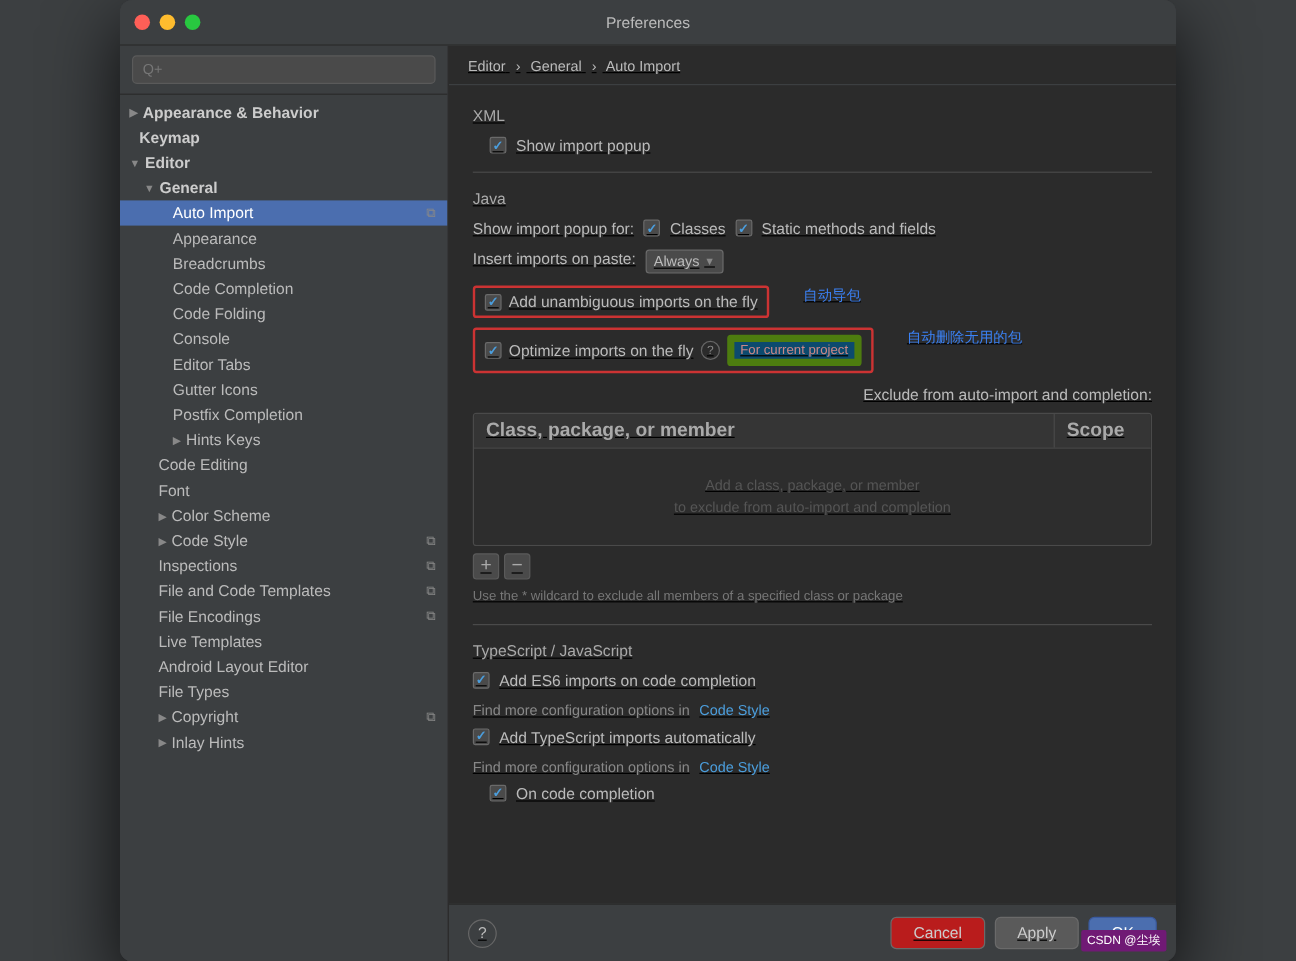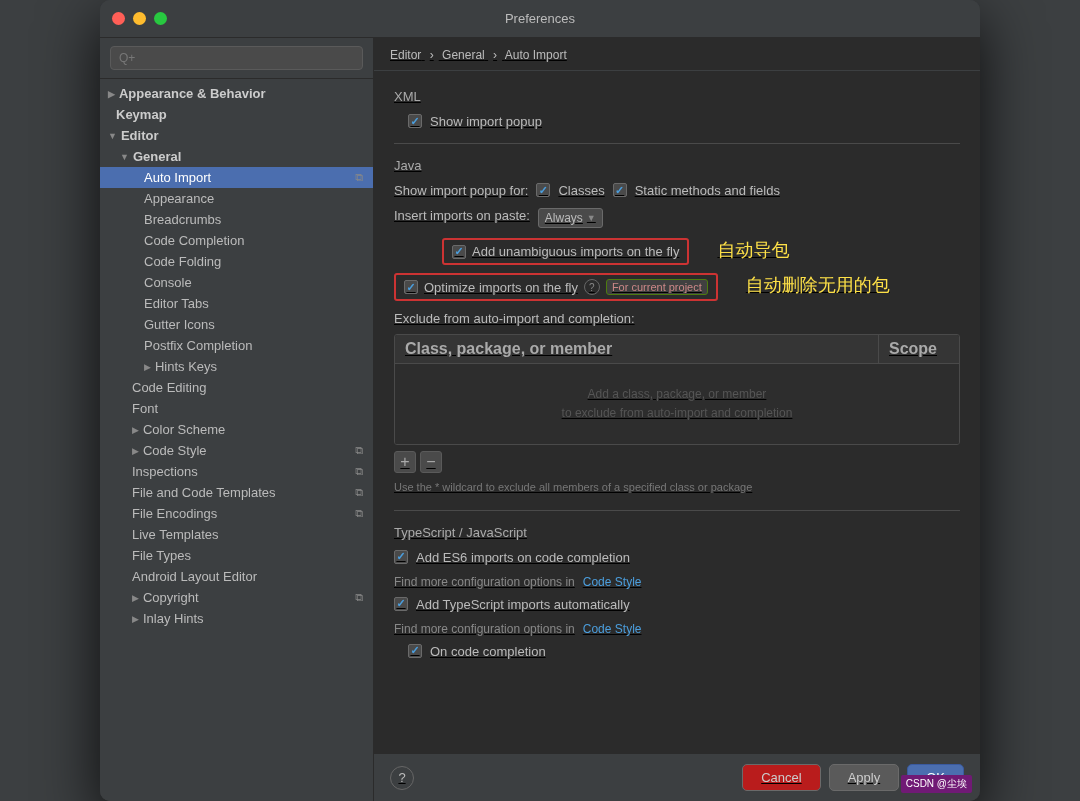--- a/index.html
+++ b/index.html
@@ -191,45 +191,45 @@
     .highlighted-box {
       border: 2px solid #cc3333;
       border-radius: 3px;
       padding: 4px 8px;
       display: inline-flex;
       align-items: center;
       gap: 6px;
       color: #bbb;
     }
     .annotation-red {
-      color: #fde047;
-      font-size: 18px;
+      color: #3b82f6;
+      font-size: 12px;
       margin-left: 20px;
     }
     .for-current {
-      background: #404040;
-      border: 1px solid #4d7c0f;
+      background: #0c4a6e;
+      border: 6px solid #4d7c0f;
       border-radius: 3px;
       color: #cc8888;
       font-size: 11px;
       padding: 1px 5px;
     }
     .help-icon {
       width: 16px; height: 16px;
       border: 1px solid #666;
       border-radius: 50%;
       display: inline-flex;
       align-items: center;
       justify-content: center;
       font-size: 10px;
       color: #888;
       cursor: pointer;
     }
     .exclude-section { margin-top: 6px; margin-bottom: 6px; }
-    .exclude-label { color: #bbb; font-size: 13px; margin-bottom: 8px; }
+    .exclude-label { color: #bbb; font-size: 13px; margin-bottom: 8px; text-align: right; }
     .exclude-table {
       border: 1px solid #4a4a4a;
       border-radius: 3px;
       overflow: hidden;
     }
     .exclude-header {
       display: flex;
       background: #353535;
       border-bottom: 1px solid #4a4a4a;
     }
@@ -440,25 +440,25 @@
         <div class="tree-item level-2">
           <span>File Encodings</span>
           <span class="tree-icon">⧉</span>
         </div>
 
         <div class="tree-item level-2">
           <span>Live Templates</span>
         </div>
 
         <div class="tree-item level-2">
+          <span>Android Layout Editor</span>
+        </div>
+
+        <div class="tree-item level-2">
           <span>File Types</span>
-        </div>
-
-        <div class="tree-item level-2">
-          <span>Android Layout Editor</span>
         </div>
 
         <div class="tree-item level-2">
           <span class="chevron">▶</span>
           <span>Copyright</span>
           <span class="tree-icon">⧉</span>
         </div>
 
         <div class="tree-item level-2">
           <span class="chevron">▶</span>
@@ -499,21 +499,21 @@
         </div>
 
         <div class="option-row">
           <span>Insert imports on paste:</span>
           <div class="dropdown-select">
             <span>Always</span>
             <span class="dropdown-arrow">▼</span>
           </div>
         </div>
 
-        <div class="option-row" style="margin-bottom: 8px; margin-left: 48px;">
+        <div class="option-row" style="margin-bottom: 8px;">
           <div class="highlighted-box">
             <span class="checkbox-custom checked"></span>
             <span>Add unambiguous imports on the fly</span>
           </div>
           <span class="annotation-red">自动导包</span>
         </div>
 
         <div class="option-row" style="margin-bottom: 10px;">
           <div class="highlighted-box">
             <span class="checkbox-custom checked"></span>

